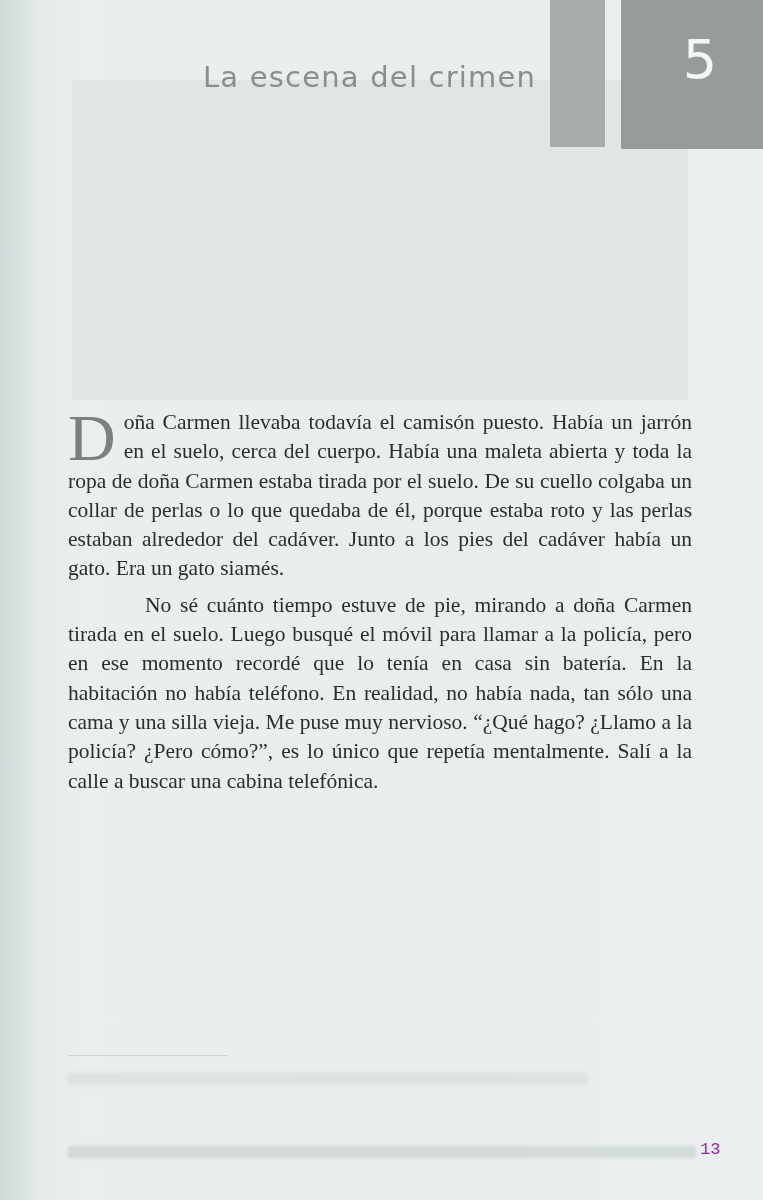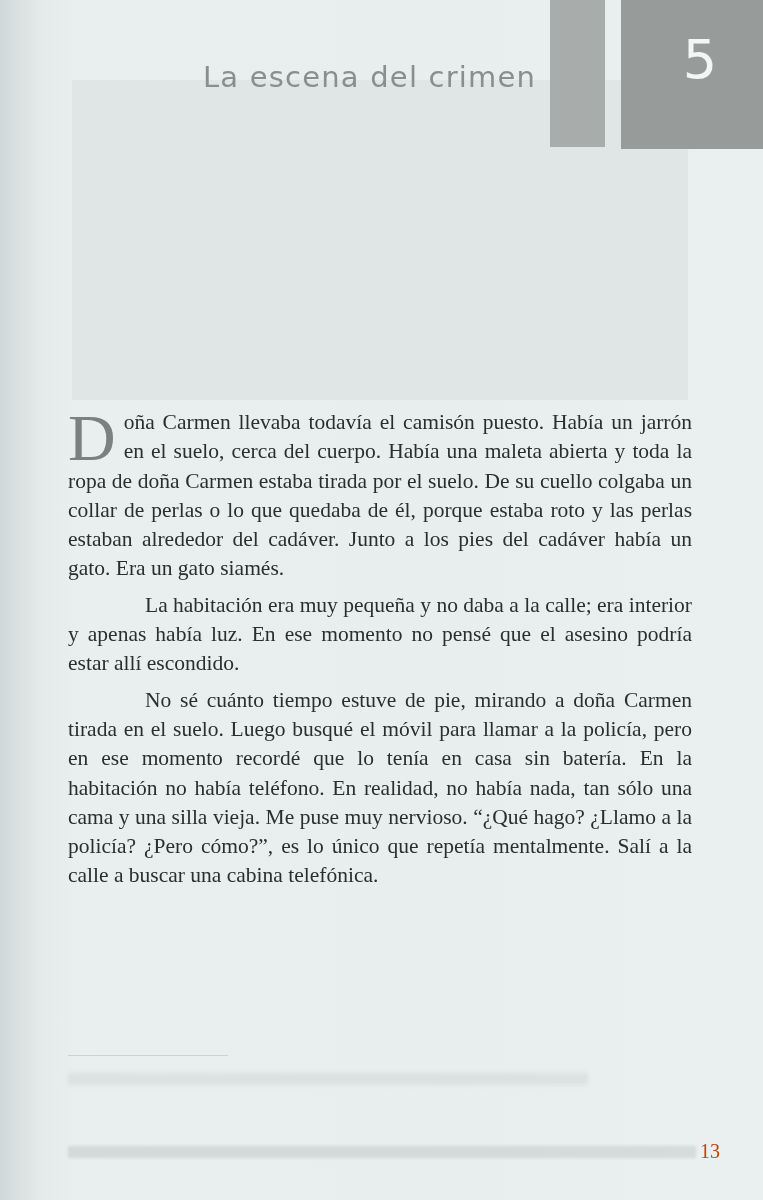--- a/index.html
+++ b/index.html
@@ -120,23 +120,23 @@
       top: 1146px;
       width: 628px;
       height: 12px;
       background: rgba(150,158,158,0.25);
       filter: blur(1.5px);
     }
     .page-number {
       position: absolute;
       left: 700px;
       top: 1140px;
-      font-family: Liberation Serif, serif;
-      font-size: 20px;
-      color: #c2410c;
+      font-family: Liberation Mono, monospace;
+      font-size: 17px;
+      color: #a21caf;
     }
   </style>
 </head>
 <body>
 
 <div class="page-shadow-left"></div>
 
 <div class="header-panel"></div>
 
 <div class="tab-bar-narrow"></div>
@@ -144,21 +144,20 @@
 <div class="tab-block">
   <div class="chapter-number">5</div>
 </div>
 
 <h1 class="chapter-title" style="margin:16px;">La escena del crimen</h1>
 
 <div class="body-text">
   <p class="para">
     <span class="dropcap">D</span><span>oña Carmen llevaba todavía el camisón puesto. Había un jarrón en el suelo, cerca del cuerpo. Había una maleta abierta y toda la ropa de doña Carmen estaba tirada por el suelo. De su cuello colgaba un collar de perlas o lo que quedaba de él, porque estaba roto y las perlas estaban alrededor del cadáver. Junto a los pies del cadáver había un gato. Era un gato siamés.</span>
   </p>
-  <p class="para indent">La habitación era muy pequeña y no daba a la calle; era interior y apenas había luz. En ese momento no pensé que el asesino podría estar allí escondido.</p>
   <p class="para indent">No sé cuánto tiempo estuve de pie, mirando a doña Carmen tirada en el suelo. Luego busqué el móvil para llamar a la policía, pero en ese momento recordé que lo tenía en casa sin batería. En la habitación no había teléfono. En realidad, no había nada, tan sólo una cama y una silla vieja. Me puse muy nervioso. “¿Qué hago? ¿Llamo a la policía? ¿Pero cómo?”, es lo único que repetía mentalmente. Salí a la calle a buscar una cabina telefónica.</p>
 </div>
 
 <div class="footnote-rule"></div>
 <div class="footnote-ghost"></div>
 <div class="footer-ghost-bar"></div>
 
 <div class="page-number">13</div>
 
 </body></html>

